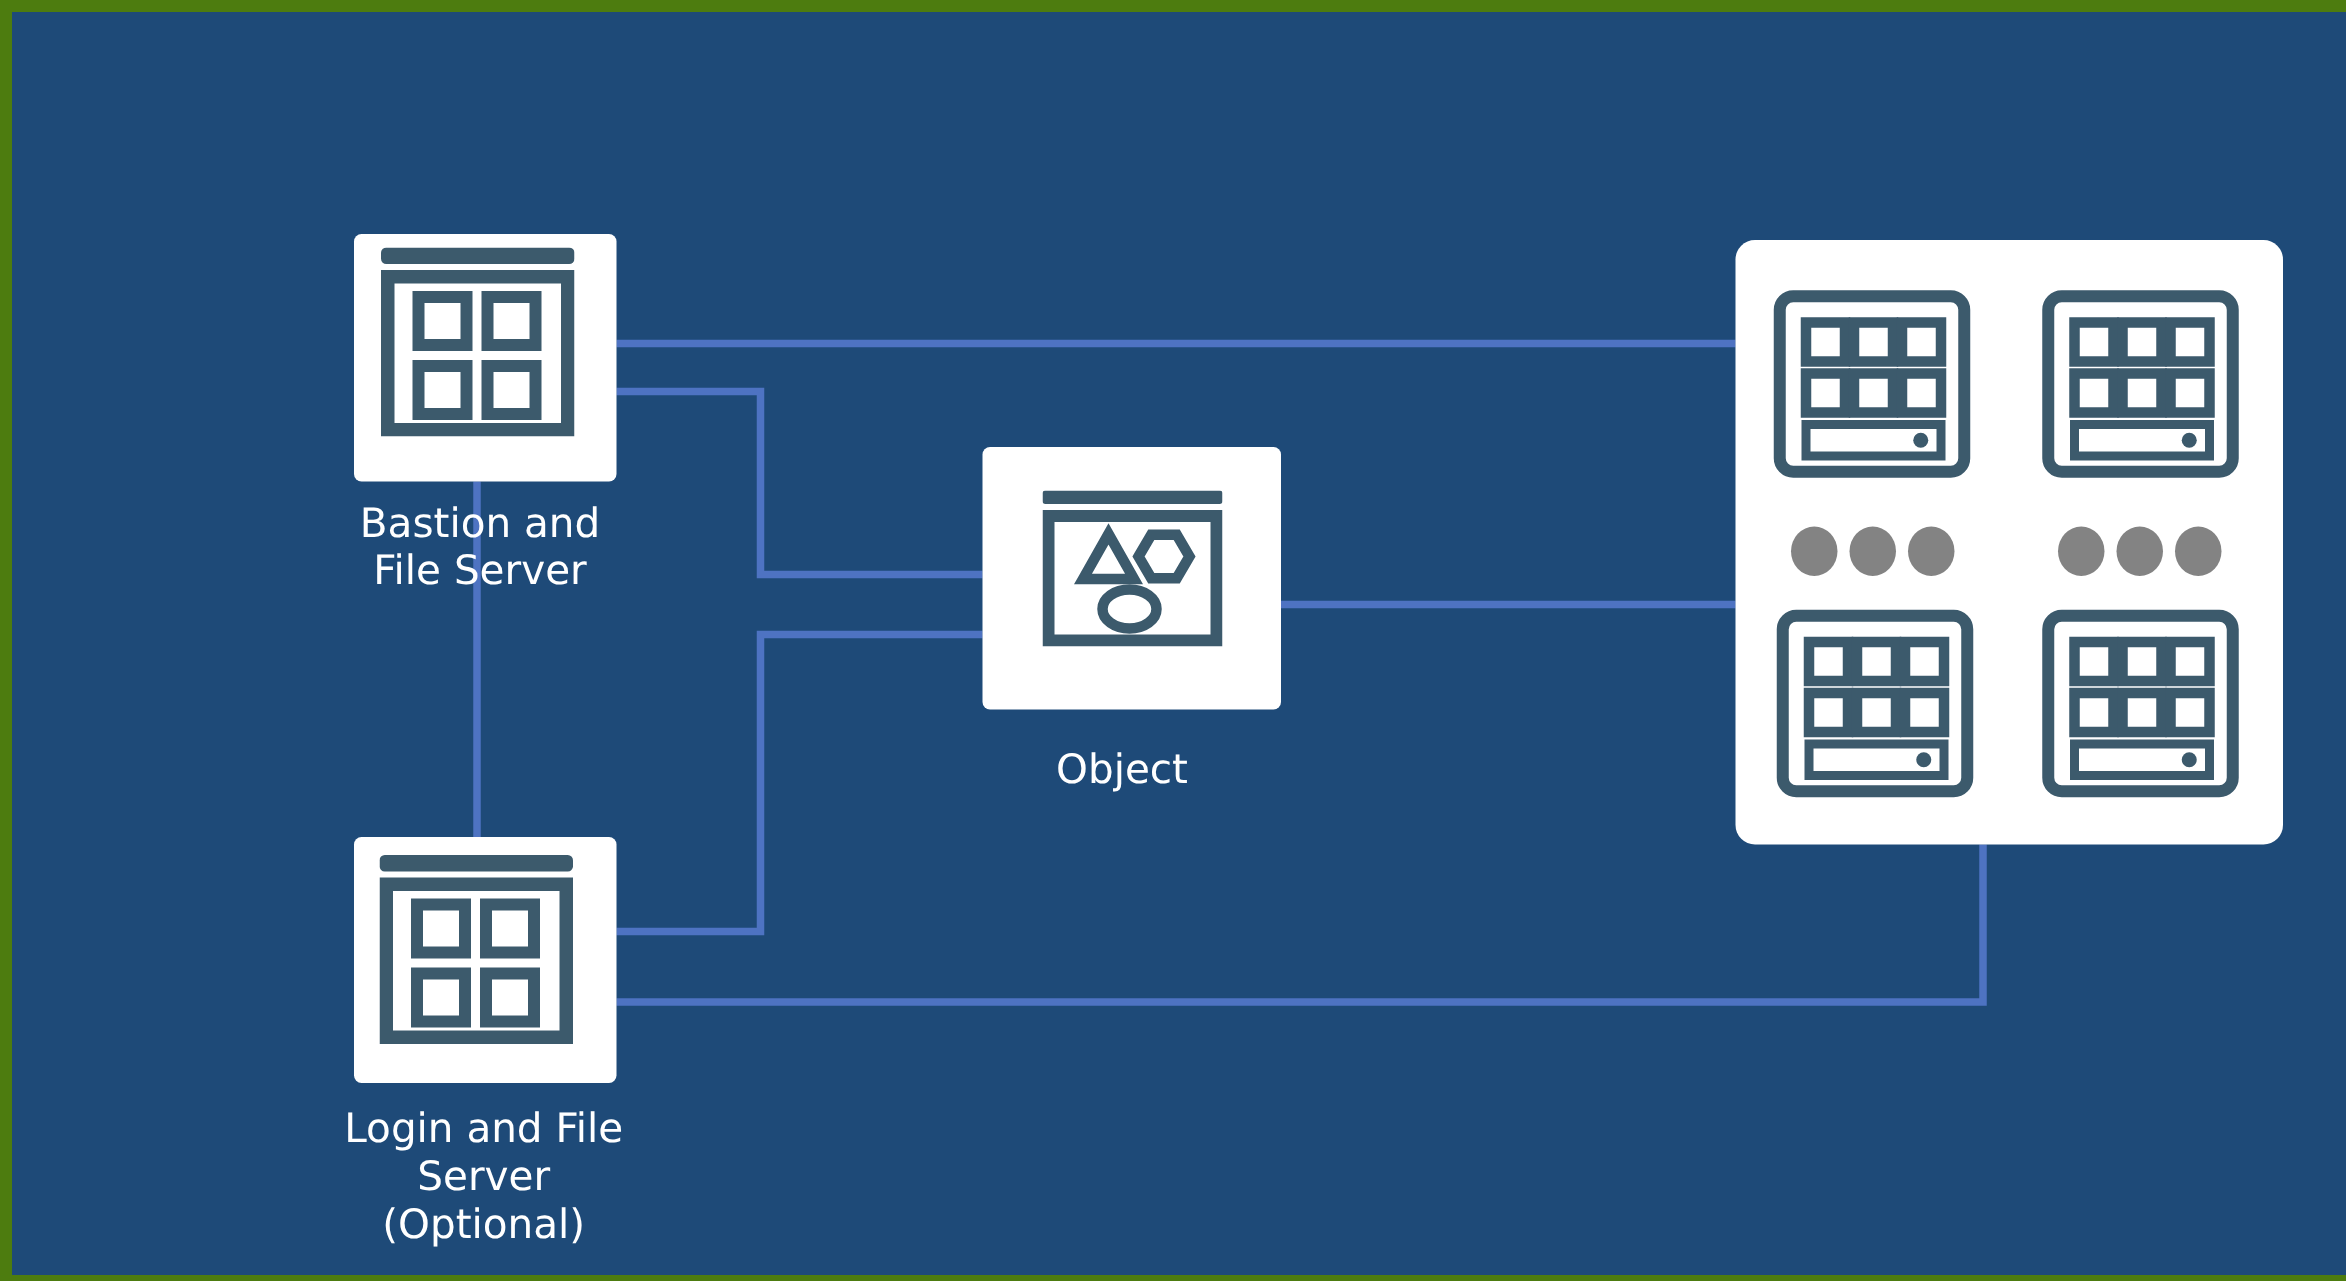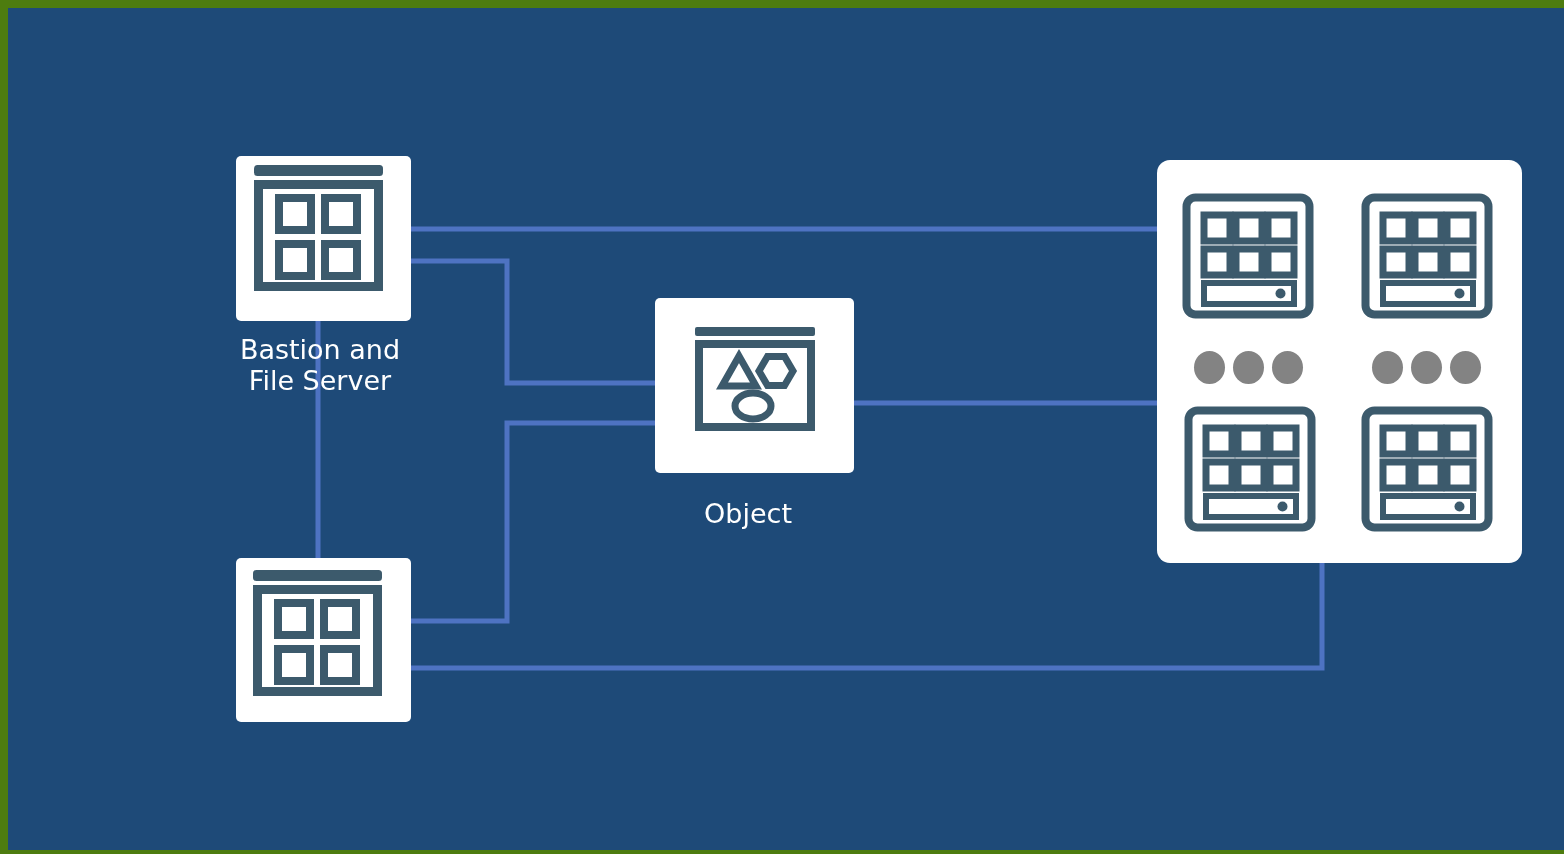--- a/index.html
+++ b/index.html
@@ -48,20 +48,25 @@
 
   <div class="node" style="left:236px;top:558px;width:175px;height:164px;border-radius:5px;">
     <svg style="left:17px;top:12px;" width="129" height="126" viewBox="0 0 129 126">
       <rect class="icon-fill" x="0" y="0" width="129" height="11" rx="3.5"></rect>
       <rect class="icon-stroke" x="4.5" y="19.5" width="120" height="102" stroke-width="9"></rect>
       <rect class="icon-stroke" x="25" y="33" width="32" height="32" stroke-width="8"></rect>
       <rect class="icon-stroke" x="71" y="33" width="32" height="32" stroke-width="8"></rect>
       <rect class="icon-stroke" x="25" y="79" width="32" height="32" stroke-width="8"></rect>
       <rect class="icon-stroke" x="71" y="79" width="32" height="32" stroke-width="8"></rect>
     </svg>
+  </div>
+  <div class="label" style="left:175px;top:737px;width:295px;line-height:32px;">
+    <div>Login and File</div>
+    <div>Server</div>
+    <div>(Optional)</div>
   </div>
 
   <div class="node" style="left:655px;top:298px;width:199px;height:175px;border-radius:5px;">
     <svg style="left:40px;top:29px;" width="120" height="104" viewBox="0 0 120 104">
       <rect class="icon-fill" x="0" y="0" width="120" height="9" rx="2"></rect>
       <rect class="icon-stroke" x="4" y="17" width="112" height="83" stroke-width="8"></rect>
       <polygon class="icon-stroke" points="27,59 44,29 61,59" stroke-width="7"></polygon>
       <polygon class="icon-stroke" points="64,44 72.5,29.5 89.5,29.5 98,44 89.5,58.5 72.5,58.5" stroke-width="7"></polygon>
       <ellipse class="icon-stroke" cx="58" cy="79" rx="18" ry="13" stroke-width="7"></ellipse>
     </svg>

